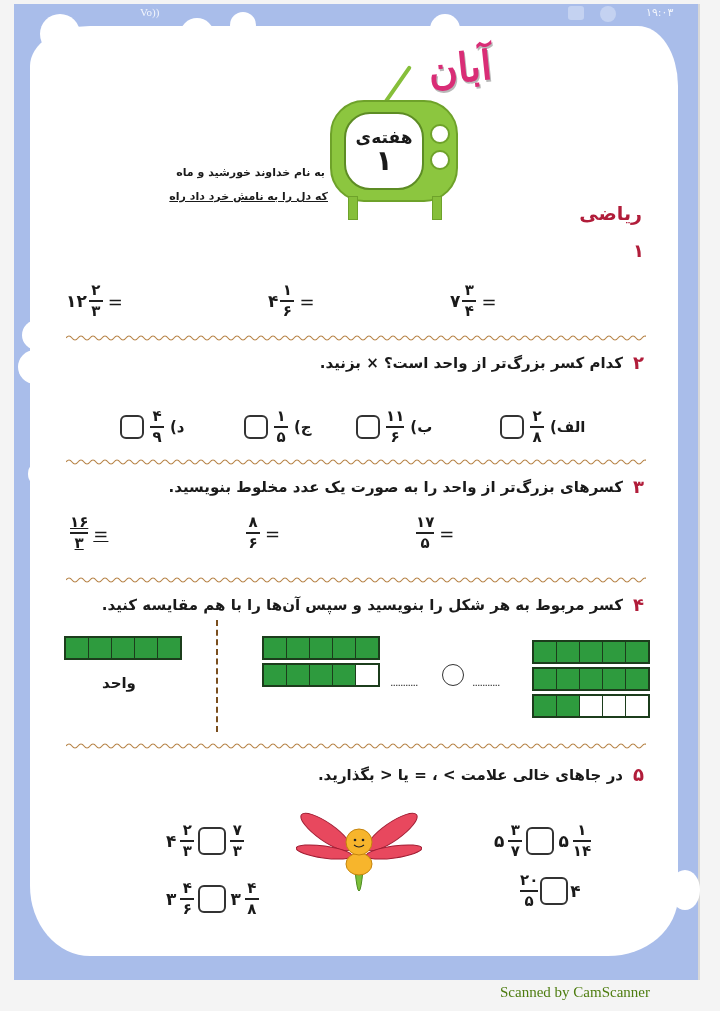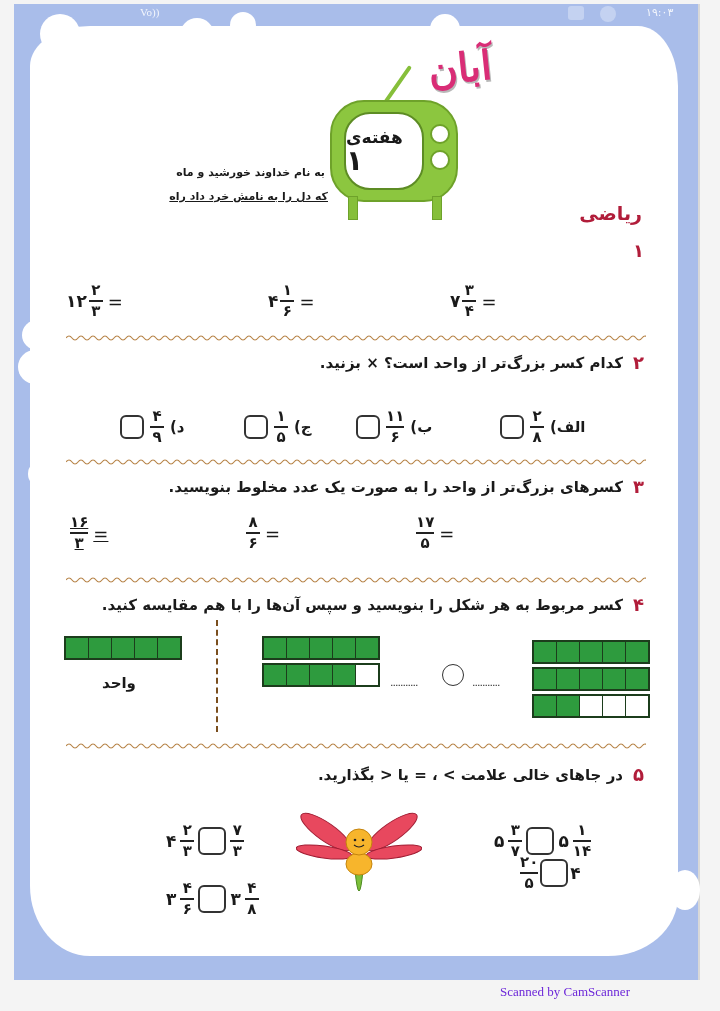--- a/index.html
+++ b/index.html
@@ -5,21 +5,21 @@
   html,body{margin:0;padding:0;}
   body{width:720px;height:1011px;position:relative;overflow:hidden;background:#f4f4f4;font-family:"DejaVu Sans",sans-serif;color:#1a1a1a;}
   .page-bg{position:absolute;left:14px;top:4px;width:684px;height:976px;background:#a9bdea;border-right:2px solid #d8d8d8;}
   .paper{position:absolute;left:30px;top:26px;width:648px;height:930px;background:#fff;border-radius:60px 40px 70px 60px/ 40px 60px 60px 70px;}
   .bubble{position:absolute;background:#fff;border-radius:50%;}
   .status-bar{position:absolute;top:6px;height:20px;font-size:11px;color:#fff;opacity:.85;}
   .abs{position:absolute;}
   .rtl{direction:rtl;text-align:right;}
   .month-title{font-family:"DejaVu Serif",serif;font-size:40px;font-weight:bold;color:#d92d76;transform:rotate(-6deg);text-shadow:1px 2px 0 #b8b8b8;}
   .tv-body{background:#8cc63f;border:2px solid #6ea22a;border-radius:34px;}
-  .tv-screen{background:#fff;border:2px solid #5d8c24;border-radius:26px;display:flex;flex-direction:column;align-items:flex-start;justify-content:center;font-weight:bold;}
+  .tv-screen{background:#fff;border:2px solid #5d8c24;border-radius:26px;display:flex;flex-direction:column;align-items:center;justify-content:center;font-weight:bold;}
   .tv-knob{position:absolute;width:16px;height:16px;border-radius:50%;background:#fff;border:2px solid #6ea22a;}
   .antenna{position:absolute;height:4px;background:#86bf3a;border-radius:2px;transform-origin:0 50%;}
   .leg{position:absolute;width:8px;height:22px;background:#86bf3a;border:1px solid #6ea22a;}
   .poem{font-size:11px;font-weight:bold;}
   .subject{font-size:19px;font-weight:bold;color:#b11d3a;}
   .q-row{display:flex;align-items:center;gap:10px;font-size:15px;font-weight:bold;}
   .q-num{color:#b11d3a;font-size:18px;font-weight:bold;}
   .wavy{position:absolute;left:66px;width:580px;height:8px;}
   .frac{display:inline-flex;flex-direction:column;align-items:center;font-weight:bold;font-size:15px;line-height:17px;vertical-align:middle;}
   .frac .bar{width:100%;min-width:14px;height:2px;background:#222;margin:1px 0;}
@@ -27,21 +27,21 @@
   .eq{font-size:18px;font-weight:normal;margin-left:3px;}
   .chk{display:inline-block;width:20px;height:20px;border:2px solid #333;border-radius:6px;vertical-align:middle;background:#fff;}
   .cmp-box{display:inline-block;width:24px;height:24px;border:2px solid #333;border-radius:6px;background:#fff;vertical-align:middle;}
   .opt{display:inline-flex;align-items:center;gap:6px;font-size:15px;font-weight:bold;direction:rtl;}
   .strip{display:flex;border:2px solid #1c3d1c;}
   .cell{width:22px;height:20px;border-right:1px solid #1c3d1c;background:#2e9b3e;}
   .cell:last-child{border-right:none;}
   .cell.empty{background:#fff;}
   .dots{font-size:11px;letter-spacing:-1px;color:#333;}
   .circle{width:20px;height:20px;border:1.5px solid #333;border-radius:50%;background:#fff;}
-  .footer{font-family:"Liberation Serif",serif;font-size:13px;color:#6d28d9;}
+  .footer{font-family:"Liberation Serif",serif;font-size:15px;color:#4d7c0f;}
 </style>
 </head>
 <body>
 
 <div class="page-bg"></div>
 <div class="paper"></div>
 
 <div class="bubble" style="left:40px;top:14px;width:40px;height:40px;"></div>
 <div class="bubble" style="left:180px;top:18px;width:34px;height:34px;"></div>
 <div class="bubble" style="left:230px;top:12px;width:26px;height:26px;"></div>
@@ -271,21 +271,21 @@
       <span>۷</span>
     </span>
   <span class="cmp-box"></span>
   <span>۵</span>
     <span class="frac">
       <span>۱</span>
       <span class="bar"></span>
       <span>۱۴</span>
     </span>
 </div>
-<div class="abs mixed" style="left:520px;top:854px;">
+<div class="abs mixed" style="left:520px;top:872px;">
   <span class="frac">
       <span>۲۰</span>
       <span class="bar"></span>
       <span>۵</span>
     </span>
   <span class="cmp-box"></span>
   <span>۴</span>
 </div>
 
 <div class="abs mixed" style="left:166px;top:822px;gap:4px;">

